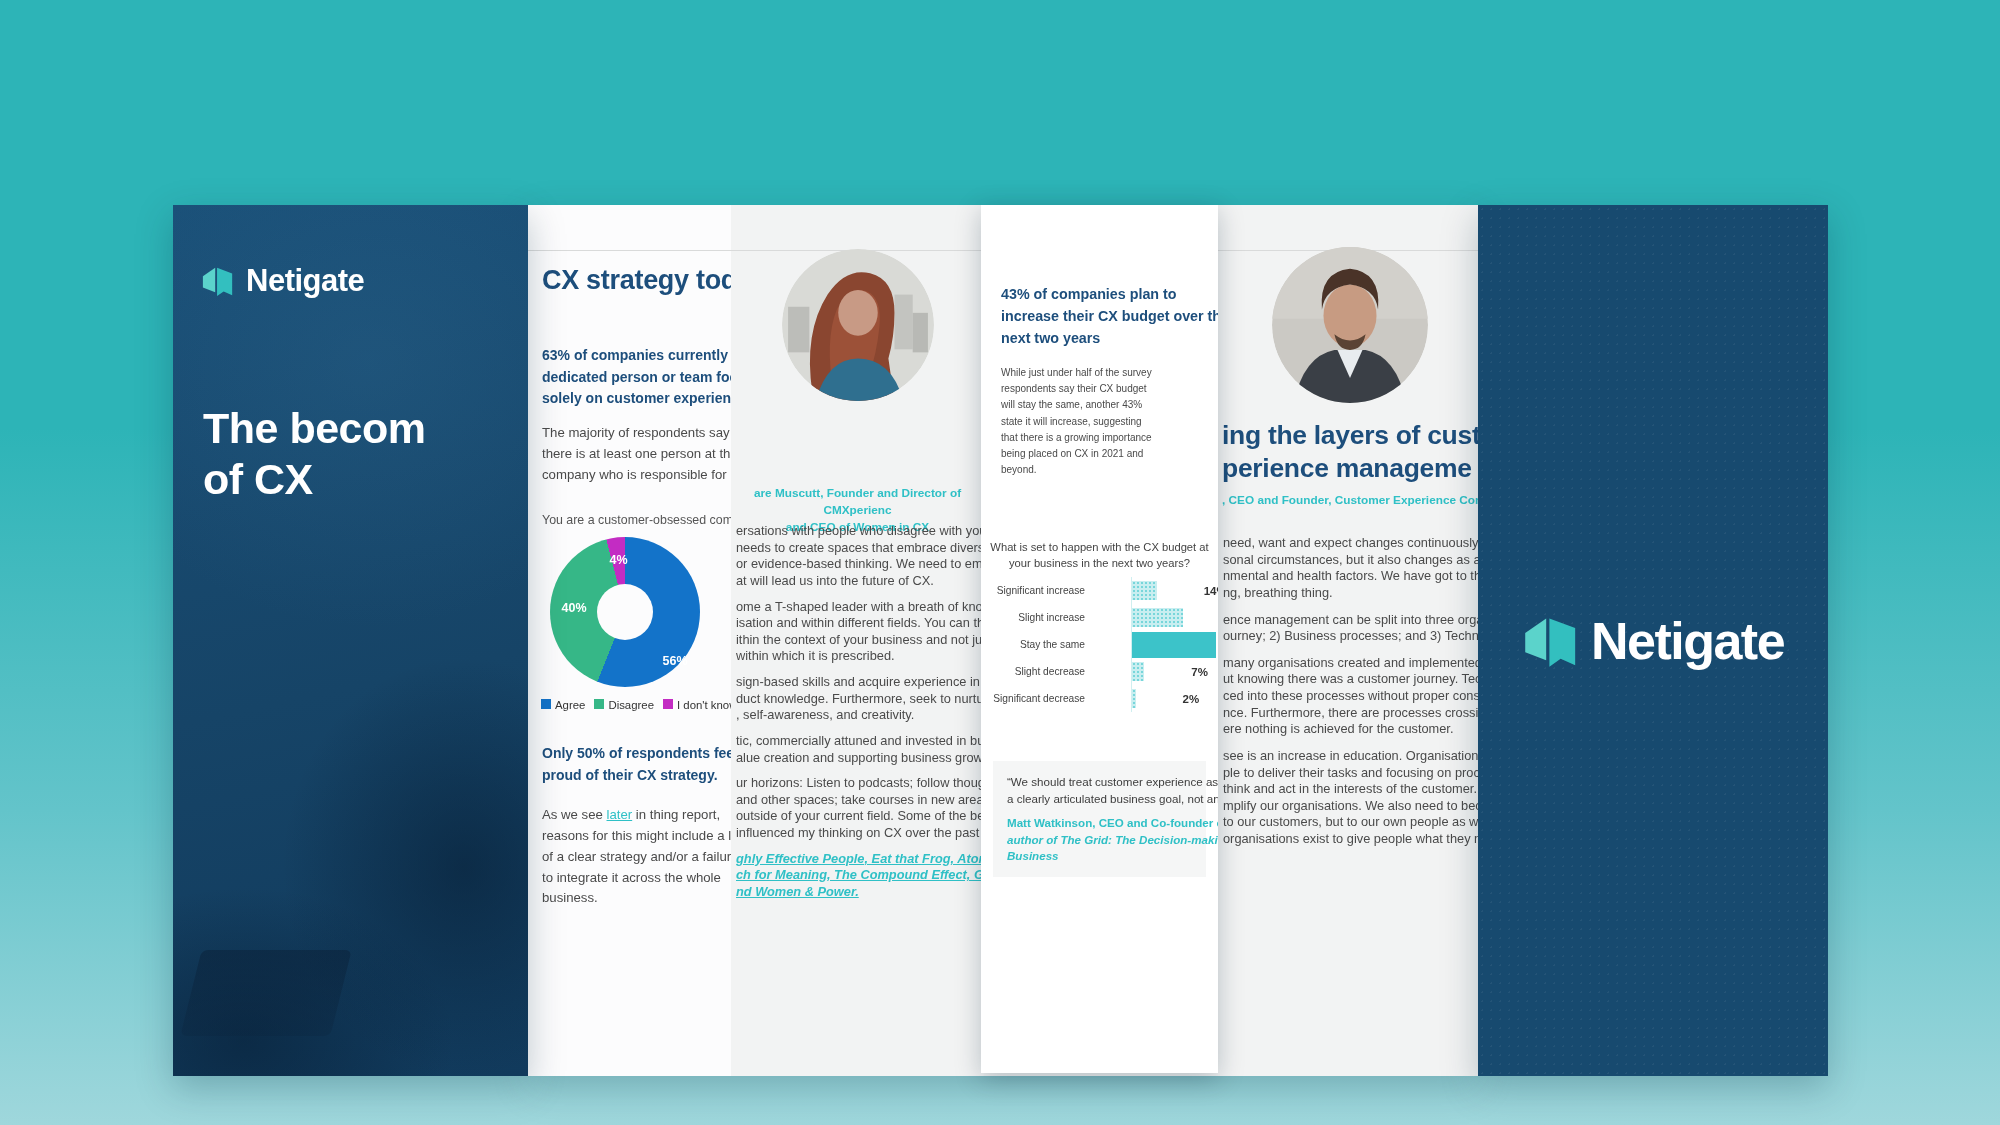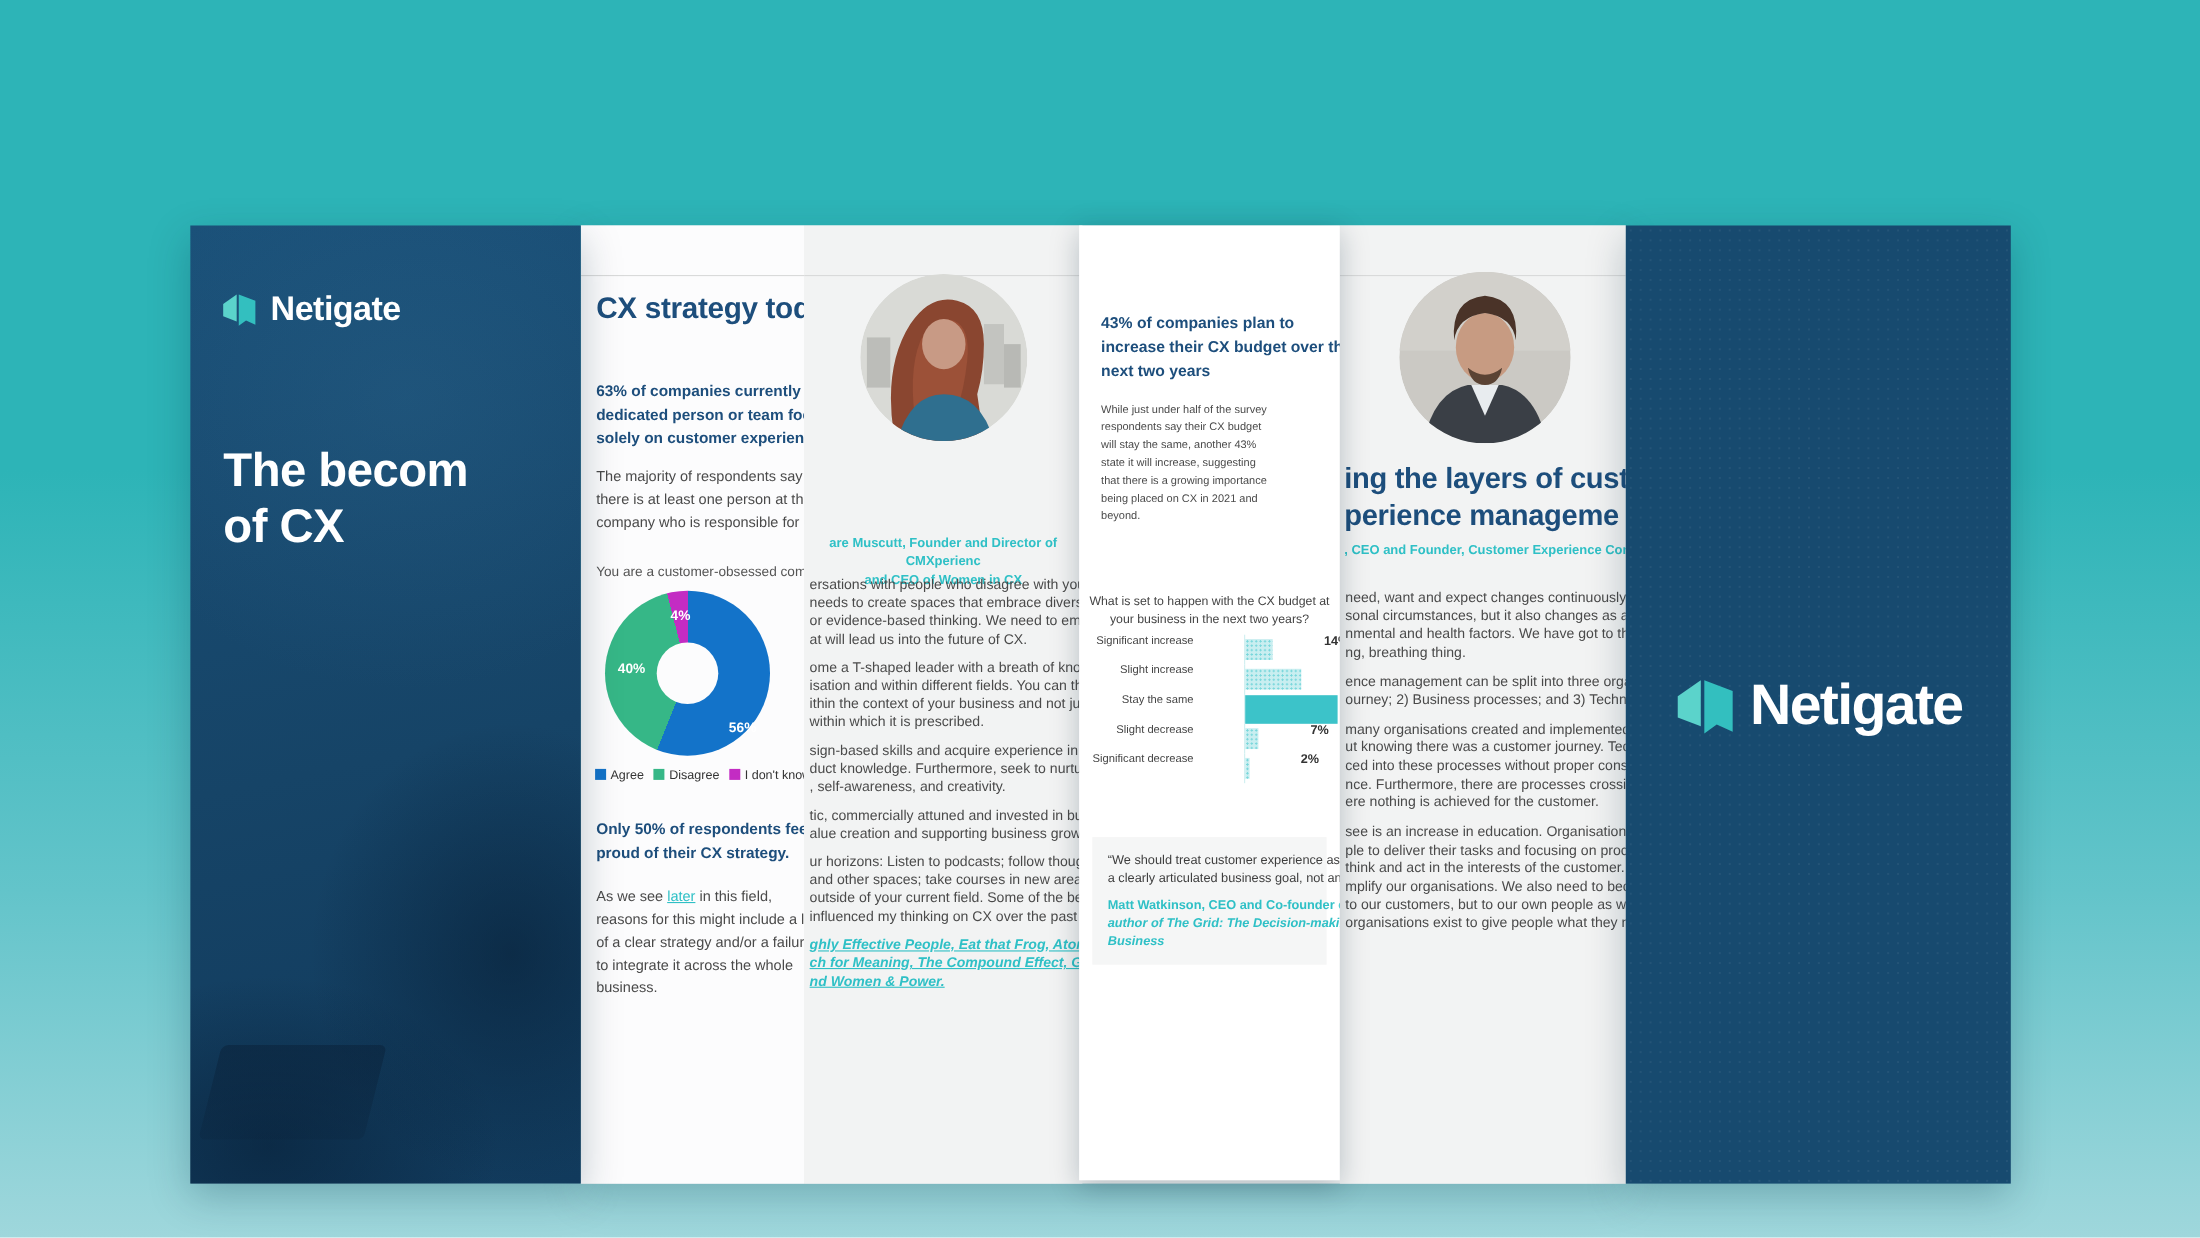--- a/index.html
+++ b/index.html
@@ -58,21 +58,21 @@
   .p2-body{position:absolute;left:5px;top:318px;font-size:12.8px;color:#4a4a4a;line-height:1.3;}
   .p2-body p{margin:0 0 9px 0;white-space:pre;}
   .links-block{color:#2fc0c6;font-style:italic;font-weight:bold;text-decoration:underline;white-space:pre;}
 
   
   .page3{left:808px;width:237px;height:868px;background:#ffffff;z-index:6;box-shadow:0 6px 24px rgba(0,30,50,.25);}
   .p3-h{position:absolute;left:20px;top:78px;font-size:14.3px;font-weight:bold;color:#1d4e7c;line-height:1.55;white-space:pre;}
   .p3-body{position:absolute;left:20px;top:160px;font-size:10px;color:#4a4a4a;line-height:1.62;white-space:pre;}
   .chart-title{position:absolute;left:6px;right:6px;top:334px;text-align:center;font-size:11.2px;color:#444;line-height:1.45;}
   .bars{position:absolute;left:8px;top:372px;right:4px;}
-  .bar-row{display:flex;height:27px;gap:40px;}
+  .bar-row{display:flex;align-items:center;height:27px;gap:40px;}
   .bar-label{width:96px;text-align:right;font-size:10.2px;color:#444;padding-right:6px;flex:none;}
   .bar-track{flex:none;position:relative;height:100%;display:flex;align-items:center;border-left:1px solid #cfeff0;}
   .bar{height:19px;background:#c9eef0;
        background-image:radial-gradient(rgba(52,195,201,.55) 1.1px, transparent 1.1px);
        background-size:4px 4px;}
   .bar.hl{height:26px;background:#3cc3c9;background-image:none;}
   .bar-val{font-size:11.5px;font-weight:bold;color:#333;padding-left:7px;}
   .quote-box{position:absolute;left:12px;top:556px;width:185px;background:#f5f6f6;padding:12px 14px;}
   .quote-text{font-size:11.6px;color:#3d3d3d;line-height:1.5;white-space:pre;}
   .quote-attr{margin-top:7px;font-size:11.6px;font-weight:bold;color:#2fc0c6;line-height:1.45;white-space:pre;}
@@ -124,21 +124,21 @@
           <span class="legend-swatch" style="background: rgb(54, 183, 135);"></span>
           <span>Disagree</span>
         </span>
         <span class="legend-item">
           <span class="legend-swatch" style="background: rgb(195, 44, 195);"></span>
           <span>I don't know</span>
         </span>
       </div>
     <div class="p1-bold2">Only 50% of respondents feel
 proud of their CX strategy.</div>
-    <div class="p1-last"><span>As we see </span><a class="link">later</a><span> in this field,</span>
+    <div class="p1-last"><span>As we see </span><a class="link">later</a><span> in thing report,</span>
 <span>reasons for this might include a la
 of a clear strategy and/or a failure
 to integrate it across the whole
 business.</span></div>
   </div>
 
   <div class="page page2">
     <div class="rule"></div>
     <div class="avatar">
       <svg width="152" height="152" viewBox="0 0 100 100">

